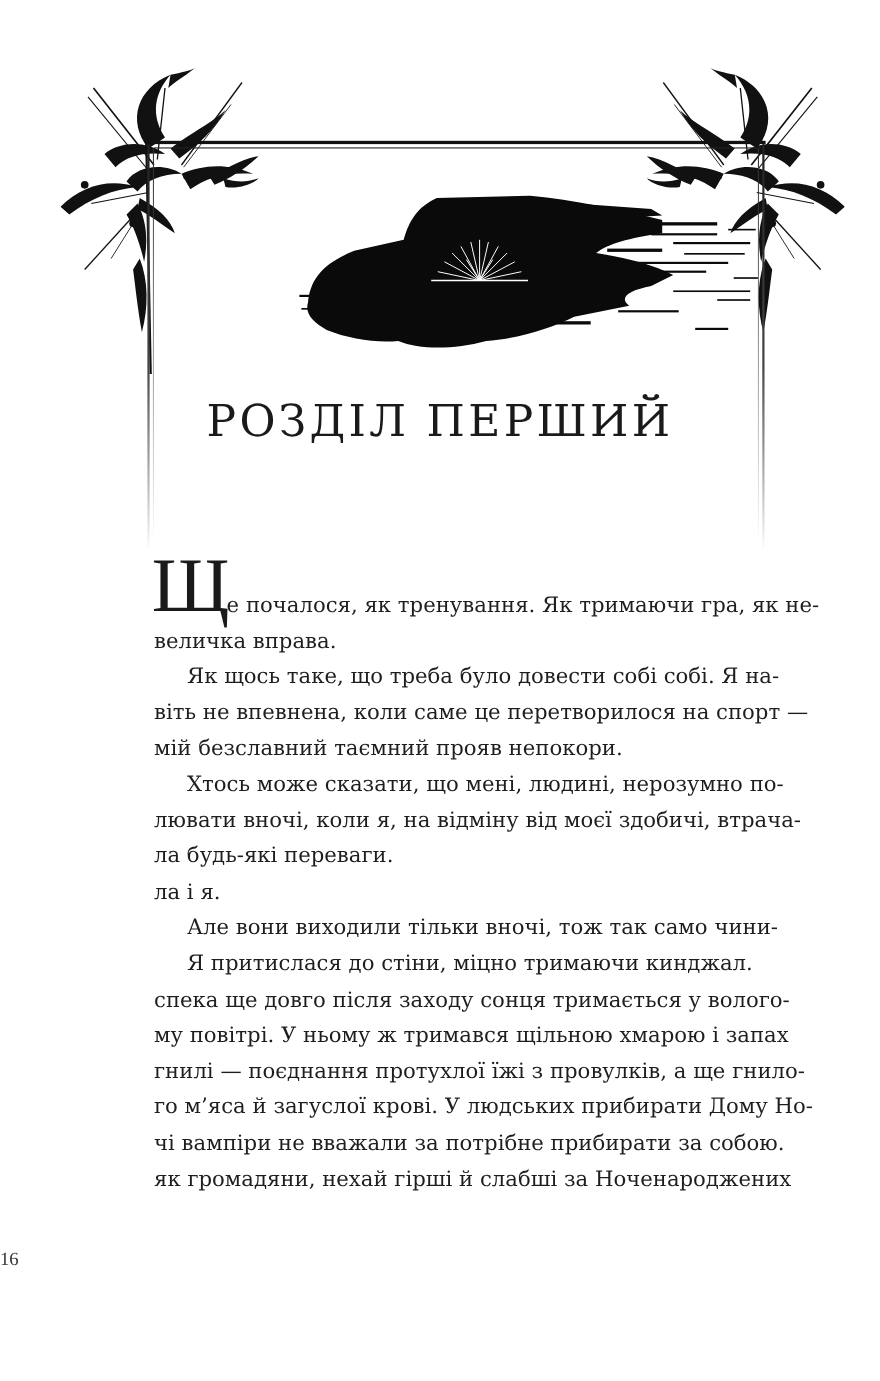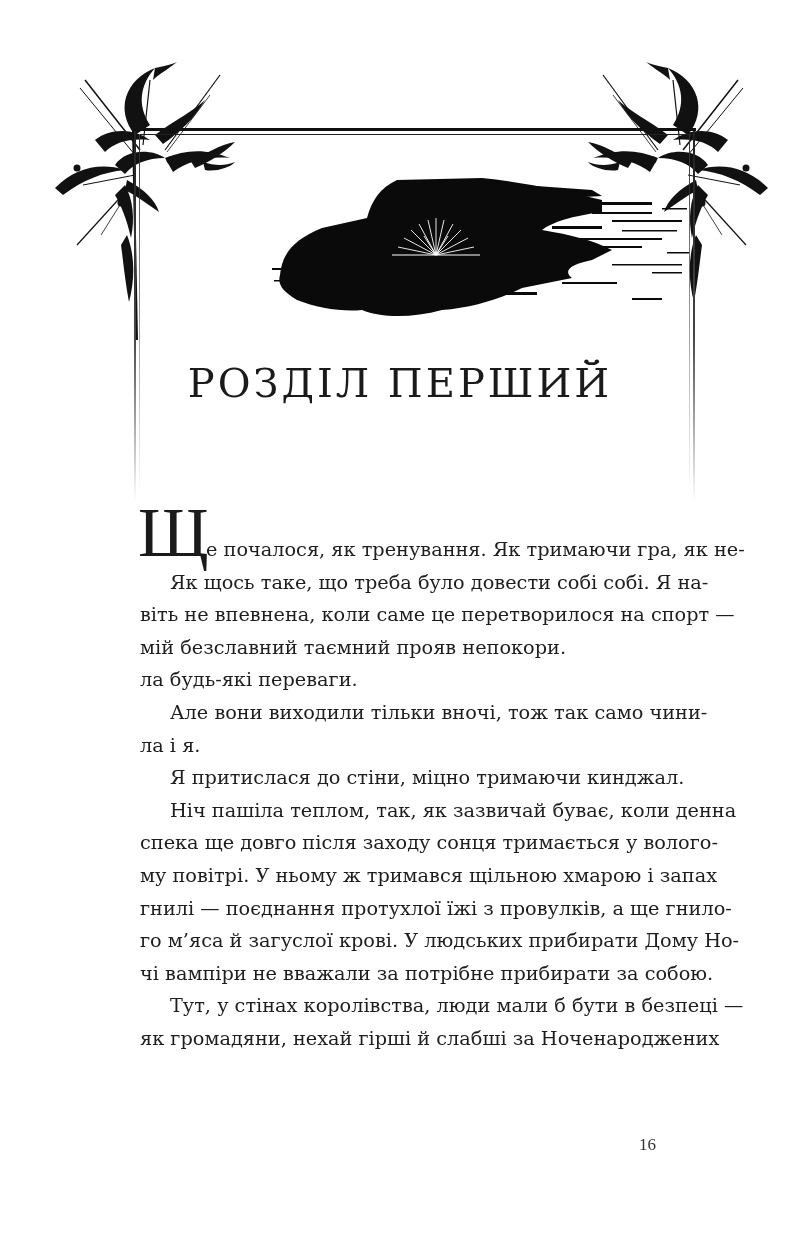--- a/index.html
+++ b/index.html
@@ -28,21 +28,21 @@
     .body-text { position: absolute; left: 140px; top: 508px; width: 560px;
                  font-family: "DejaVu Serif", "Liberation Serif", serif;
                  font-size: 19.3px; line-height: 32.6px; color: #1e1e1e; }
     .line { white-space: nowrap; text-align: justify; text-align-last: justify; height: 32.6px; }
     .line.last { text-align-last: left; }
     .line.indent { padding-left: 30px; }
     .first-line { position: relative; padding-left: 66px; margin-top: 26px; }
     .drop-cap { position: absolute; left: -2px; top: -36px; font-size: 70px; line-height: 70px;
                 font-family: "Liberation Serif", "DejaVu Serif", serif; color: #1a1a1a; }
 
-    .page-number { position: absolute; left: 0; width: 656px; top: 1135px; text-align: right;
+    .page-number { position: absolute; left: 0; width: 656px; top: 1135px; text-align: left;
                    font-family: "Liberation Serif", "DejaVu Serif", serif; font-size: 17px; color: #333; }
   </style>
 </head>
 <body>
 
 <svg class="ornament left" viewBox="0 0 210 300">
   <g fill="#111" stroke="#111">
     <path d="M80 95 C 60 70, 70 40, 100 28 C 85 45, 82 65, 95 85 Z" stroke="none"></path>
     <path d="M100 28 C 110 26, 118 24, 122 22 C 112 30, 104 34, 98 40 Z" stroke="none"></path>
     <path d="M40 100 C 55 88, 78 88, 95 100 C 75 98, 60 102, 50 112 Z" stroke="none"></path>
@@ -147,30 +147,31 @@
   </g>
 </svg>
 
 <div class="chapter-title">РОЗДІЛ ПЕРШИЙ</div>
 
 <div class="body-text">
   <div class="line first-line">
     <span class="drop-cap">Щ</span>
     <span>е почалося, як тренування. Як тримаючи гра, як не-</span>
   </div>
+  <div class="line last">величка вправа.</div>
   <div class="line indent">Як щось таке, що треба було довести собі собі. Я на-</div>
   <div class="line">віть не впевнена, коли саме це перетворилося на спорт —</div>
   <div class="line last">мій безславний таємний прояв непокори.</div>
+  <div class="line indent">Хтось може сказати, що мені, людині, нерозумно по-</div>
+  <div class="line">лювати вночі, коли я, на відміну від моєї здобичі, втрача-</div>
   <div class="line last">ла будь-які переваги.</div>
+  <div class="line last">ла і я.</div>
   <div class="line indent">Але вони виходили тільки вночі, тож так само чини-</div>
-  <div class="line last">ла і я.</div>
   <div class="line indent last">Я притислася до стіни, міцно тримаючи кинджал.</div>
-  <div class="line indent">Ніч пашіла теплом, так, як зазвичай буває, коли денна</div>
   <div class="line">спека ще довго після заходу сонця тримається у вологo-</div>
   <div class="line">му повітрі. У ньому ж тримався щільною хмарою і запах</div>
   <div class="line">гнилі — поєднання протухлої їжі з провулків, а ще гнило-</div>
   <div class="line">го м’яса й загуслої крові. У людських прибирати Дому Но-</div>
   <div class="line">чі вампіри не вважали за потрібне прибирати за собою.</div>
-  <div class="line indent">Тут, у стінах королівства, люди мали б бути в безпеці —</div>
   <div class="line">як громадяни, нехай гірші й слабші за Ноченароджених</div>
 </div>
 
 <div class="page-number">16</div>
 
 </body></html>

